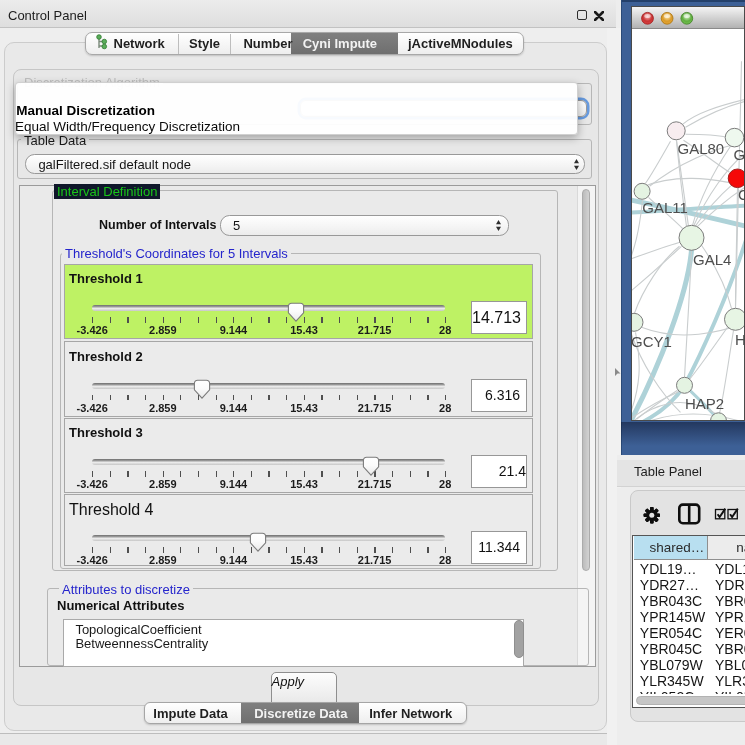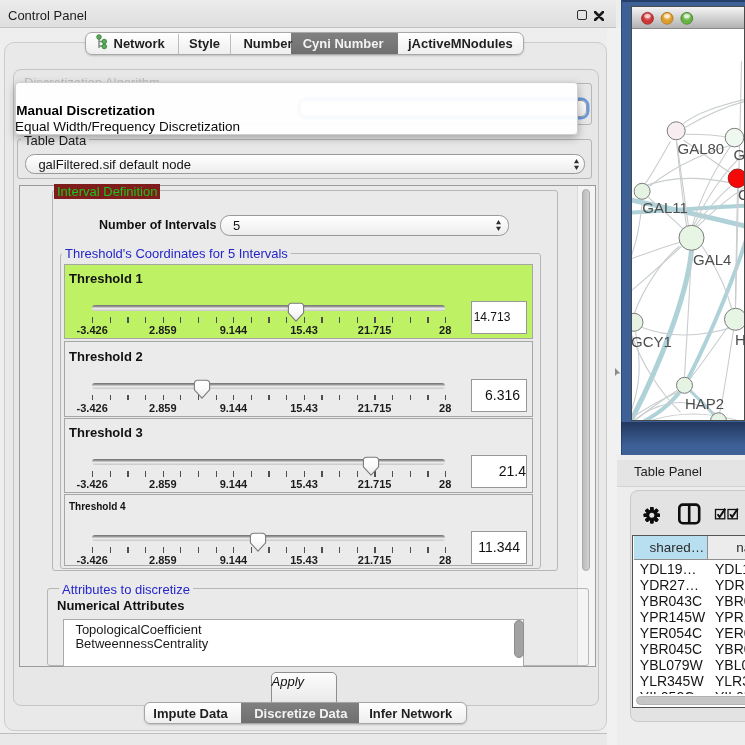--- a/index.html
+++ b/index.html
@@ -34,21 +34,21 @@
   </div>
   <svg class="abs" style="left:95px;top:33px" width="13" height="19" viewBox="0 0 13 19">
     <path d="M4 4 L4 15 M4 8.5 L9 8.5 M4 13 L9 13" stroke="#7a8a7a" stroke-width="1.4" fill="none"></path>
     <circle cx="4" cy="4" r="2.3" fill="#5aad5a" stroke="#2e7a2e" stroke-width="0.8"></circle>
     <circle cx="9.3" cy="8.5" r="2.3" fill="#5aad5a" stroke="#2e7a2e" stroke-width="0.8"></circle>
     <circle cx="9.3" cy="13.5" r="2.3" fill="#5aad5a" stroke="#2e7a2e" stroke-width="0.8"></circle>
   </svg>
   <div class="abs" style="left:113.5px;top:36px;font-size:13px;font-weight:bold;color:#1f1f1f;">Network</div>
   <div class="abs" style="left:189px;top:36px;font-size:13px;font-weight:bold;color:#1f1f1f;">Style</div>
   <div class="abs" style="left:243.4px;top:36px;font-size:13px;font-weight:bold;color:#1f1f1f;">Number</div>
-  <div class="abs" style="left:302.7px;top:36px;font-size:13px;font-weight:bold;color:#f3f3f3;">Cyni Number</div>
+  <div class="abs" style="left:302.7px;top:36px;font-size:13px;font-weight:bold;color:#f3f3f3;">Cyni Impute</div>
   <div class="abs" style="left:408px;top:36px;font-size:13px;font-weight:bold;color:#1f1f1f;">jActiveMNodules</div>
 
   <div class="groupborder" style="left:17px;top:82.5px;width:575px;height:42px;"></div>
   <div class="grouplabel" style="left:21px;top:75px;background:#e7e7e7;color:#bdbdbd;">Discretization Algorithm</div>
 
   <div class="combo" style="left:300px;top:99.5px;width:287px;height:17px;border-radius:6px;box-shadow:0 0 0 2.5px rgba(80,140,220,0.85);"></div>
 
   <div class="groupborder" style="left:17px;top:139px;width:575px;height:40px;"></div>
   <div class="grouplabel" style="left:21px;top:132.5px;background:#e7e7e7;color:#1a1a1a;">Table Data</div>
   <div class="combo" style="left:25.4px;top:154px;width:559.5px;height:20px;line-height:19px;padding-left:12px;">galFiltered.sif default node</div>
@@ -56,21 +56,21 @@
       <path d="M2.5 0 L5 4.2 H0 Z" fill="#2e2e2e"></path>
       <path d="M2.5 11 L5 6.8 H0 Z" fill="#2e2e2e"></path>
     </svg>
 
   <div class="abs" style="left:18.6px;top:185px;width:577px;height:482px;background:#eaeaea;border:1px solid #9b9b9b;"></div>
 
   <div class="abs" style="left:577px;top:186px;width:17.5px;height:480px;background:#f4f4f4;border-left:1px solid #d9d9d9;"></div>
   <div class="abs" style="left:581.5px;top:189px;width:8.5px;height:382px;background:linear-gradient(90deg,#bcbcbc,#d2d2d2);border:1px solid #ababab;border-radius:4.5px;"></div>
 
   <div class="groupborder" style="left:52px;top:190px;width:506px;height:381px;"></div>
-  <div class="grouplabel" style="left:54px;top:184px;background:#7f1d1d;color:#19c519;">Interval Definition</div>
+  <div class="grouplabel" style="left:54px;top:184px;background:#0f172a;color:#19c519;">Interval Definition</div>
 
   <div class="abs" style="left:99px;top:217.5px;font-size:12.5px;font-weight:bold;color:#111;">Number of Intervals</div>
   <div class="combo" style="left:220px;top:214.5px;width:289px;height:21px;line-height:20px;padding-left:12px;">5</div>
   <svg class="abs" style="left:496px;top:220px" width="5" height="11" viewBox="0 0 5 11">
       <path d="M2.5 0 L5 4.2 H0 Z" fill="#2e2e2e"></path>
       <path d="M2.5 11 L5 6.8 H0 Z" fill="#2e2e2e"></path>
     </svg>
 
   <div class="groupborder" style="left:59.5px;top:252.5px;width:481px;height:316px;"></div>
   <div class="grouplabel" style="left:62px;top:246px;background:#eaeaea;color:#2525cc;">Threshold's Coordinates for 5 Intervals</div>
@@ -88,21 +88,21 @@
   <svg class="abs" style="left:222.0px;top:37px" width="18" height="21" viewBox="0 0 18 21">
         <defs>
           <linearGradient id="thg1" x1="0" y1="0" x2="0" y2="1">
             <stop offset="0" stop-color="#ffffff"></stop>
             <stop offset="0.45" stop-color="#fbfbfb"></stop>
             <stop offset="1" stop-color="#e9e9e9"></stop>
           </linearGradient>
         </defs>
         <path d="M1.4 4.5 Q1.4 1.2 4.7 1.2 L13.3 1.2 Q16.6 1.2 16.6 4.5 L16.6 10.8 L9 19.2 L1.4 10.8 Z" fill="url(#thg1)" stroke="#7b7b7b" stroke-width="1.1"></path>
       </svg>
-  <div class="abs" style="left:406px;top:36.5px;width:56px;height:33px;background:#fff;border:1px solid #979797;font-size:12px;color:#111;text-align:center;line-height:31px;padding-right:14px;">14.713</div>
+  <div class="abs" style="left:406px;top:36.5px;width:56px;height:33px;background:#fff;border:1px solid #979797;font-size:16px;color:#111;text-align:left;line-height:31px;padding-right:14px;">14.713</div>
 </div>
 <div class="abs" style="left:64px;top:341.0px;width:468.5px;height:75.5px;background:#ebebeb;border:1px solid #a6a6a6;">
   <div class="abs" style="left:4px;top:6.5px;font-size:13px;font-weight:bold;color:#111;">Threshold 2</div>
   <div class="abs" style="left:26.8px;top:40.5px;width:353.5px;height:6px;border-radius:3px;background:linear-gradient(#6e6e6e,#9a9a9a 28%,#ededed 55%,#c6c6c6);"></div>
   <div class="abs" style="left:26.7px;top:52.5px;width:354.6px;height:5.5px;background:repeating-linear-gradient(90deg,#4f4f4f 0,#4f4f4f 1.2px,transparent 1.2px,transparent 17.65px);"></div>
   <div class="abs" style="left:-2.8px;top:59.5px;width:60px;text-align:center;font-size:11px;font-weight:bold;color:#1b1b1b;">-3.426</div>
   <div class="abs" style="left:67.8px;top:59.5px;width:60px;text-align:center;font-size:11px;font-weight:bold;color:#1b1b1b;">2.859</div>
   <div class="abs" style="left:138.4px;top:59.5px;width:60px;text-align:center;font-size:11px;font-weight:bold;color:#1b1b1b;">9.144</div>
   <div class="abs" style="left:209px;top:59.5px;width:60px;text-align:center;font-size:11px;font-weight:bold;color:#1b1b1b;">15.43</div>
   <div class="abs" style="left:279.6px;top:59.5px;width:60px;text-align:center;font-size:11px;font-weight:bold;color:#1b1b1b;">21.715</div>
@@ -135,21 +135,21 @@
             <stop offset="0" stop-color="#ffffff"></stop>
             <stop offset="0.45" stop-color="#fbfbfb"></stop>
             <stop offset="1" stop-color="#e9e9e9"></stop>
           </linearGradient>
         </defs>
         <path d="M1.4 4.5 Q1.4 1.2 4.7 1.2 L13.3 1.2 Q16.6 1.2 16.6 4.5 L16.6 10.8 L9 19.2 L1.4 10.8 Z" fill="url(#thg3)" stroke="#7b7b7b" stroke-width="1.1"></path>
       </svg>
   <div class="abs" style="left:406px;top:36.5px;width:56px;height:33px;background:#fff;border:1px solid #979797;font-size:14px;color:#111;text-align:right;line-height:31px;">21.4</div>
 </div>
 <div class="abs" style="left:64px;top:493.5px;width:468.5px;height:72.5px;background:#ebebeb;border:1px solid #a6a6a6;">
-  <div class="abs" style="left:4px;top:6.5px;font-size:10px;font-weight:bold;color:#111;text-align:right;">Threshold 4</div>
+  <div class="abs" style="left:4px;top:6.5px;font-size:16px;font-weight:normal;color:#111;text-align:right;">Threshold 4</div>
   <div class="abs" style="left:26.8px;top:40.5px;width:353.5px;height:6px;border-radius:3px;background:linear-gradient(#6e6e6e,#9a9a9a 28%,#ededed 55%,#c6c6c6);"></div>
   <div class="abs" style="left:26.7px;top:52.5px;width:354.6px;height:5.5px;background:repeating-linear-gradient(90deg,#4f4f4f 0,#4f4f4f 1.2px,transparent 1.2px,transparent 17.65px);"></div>
   <div class="abs" style="left:-2.8px;top:59.5px;width:60px;text-align:center;font-size:11px;font-weight:bold;color:#1b1b1b;">-3.426</div>
   <div class="abs" style="left:67.8px;top:59.5px;width:60px;text-align:center;font-size:11px;font-weight:bold;color:#1b1b1b;">2.859</div>
   <div class="abs" style="left:138.4px;top:59.5px;width:60px;text-align:center;font-size:11px;font-weight:bold;color:#1b1b1b;">9.144</div>
   <div class="abs" style="left:209px;top:59.5px;width:60px;text-align:center;font-size:11px;font-weight:bold;color:#1b1b1b;">15.43</div>
   <div class="abs" style="left:279.6px;top:59.5px;width:60px;text-align:center;font-size:11px;font-weight:bold;color:#1b1b1b;">21.715</div>
   <div class="abs" style="left:350.2px;top:59.5px;width:60px;text-align:center;font-size:11px;font-weight:bold;color:#1b1b1b;">28</div>
   <svg class="abs" style="left:184.1px;top:37px" width="18" height="21" viewBox="0 0 18 21">
         <defs>

